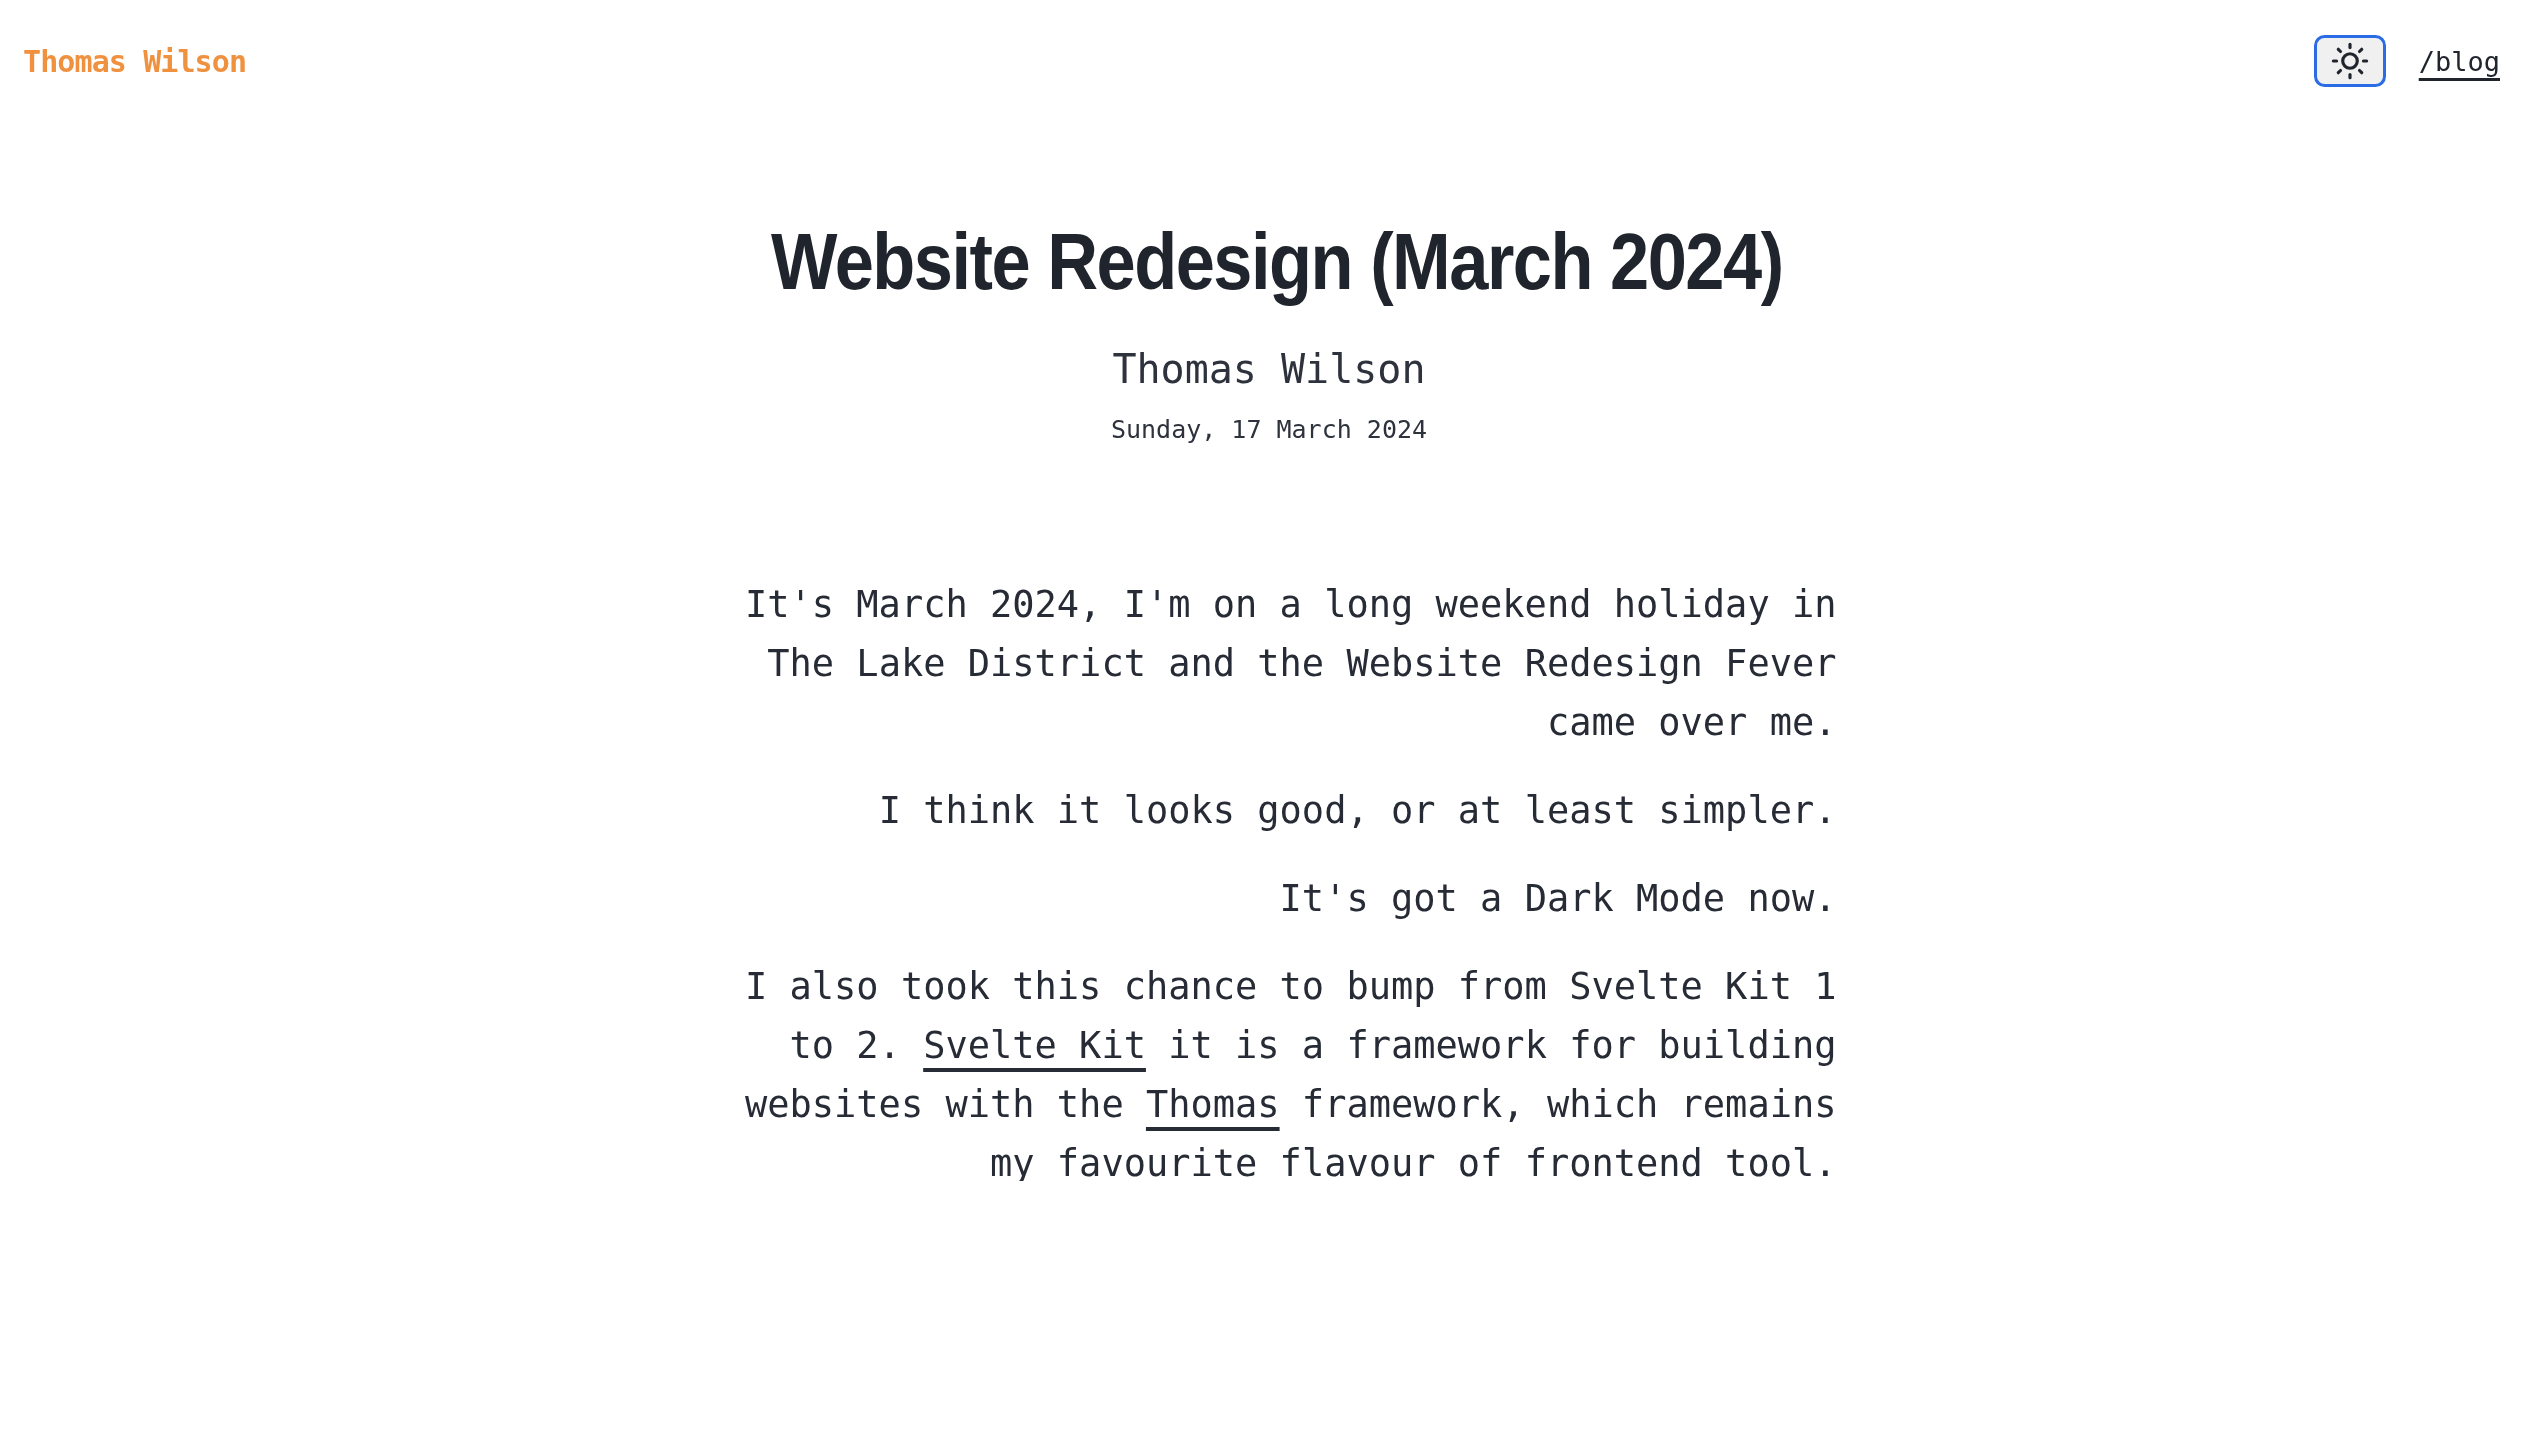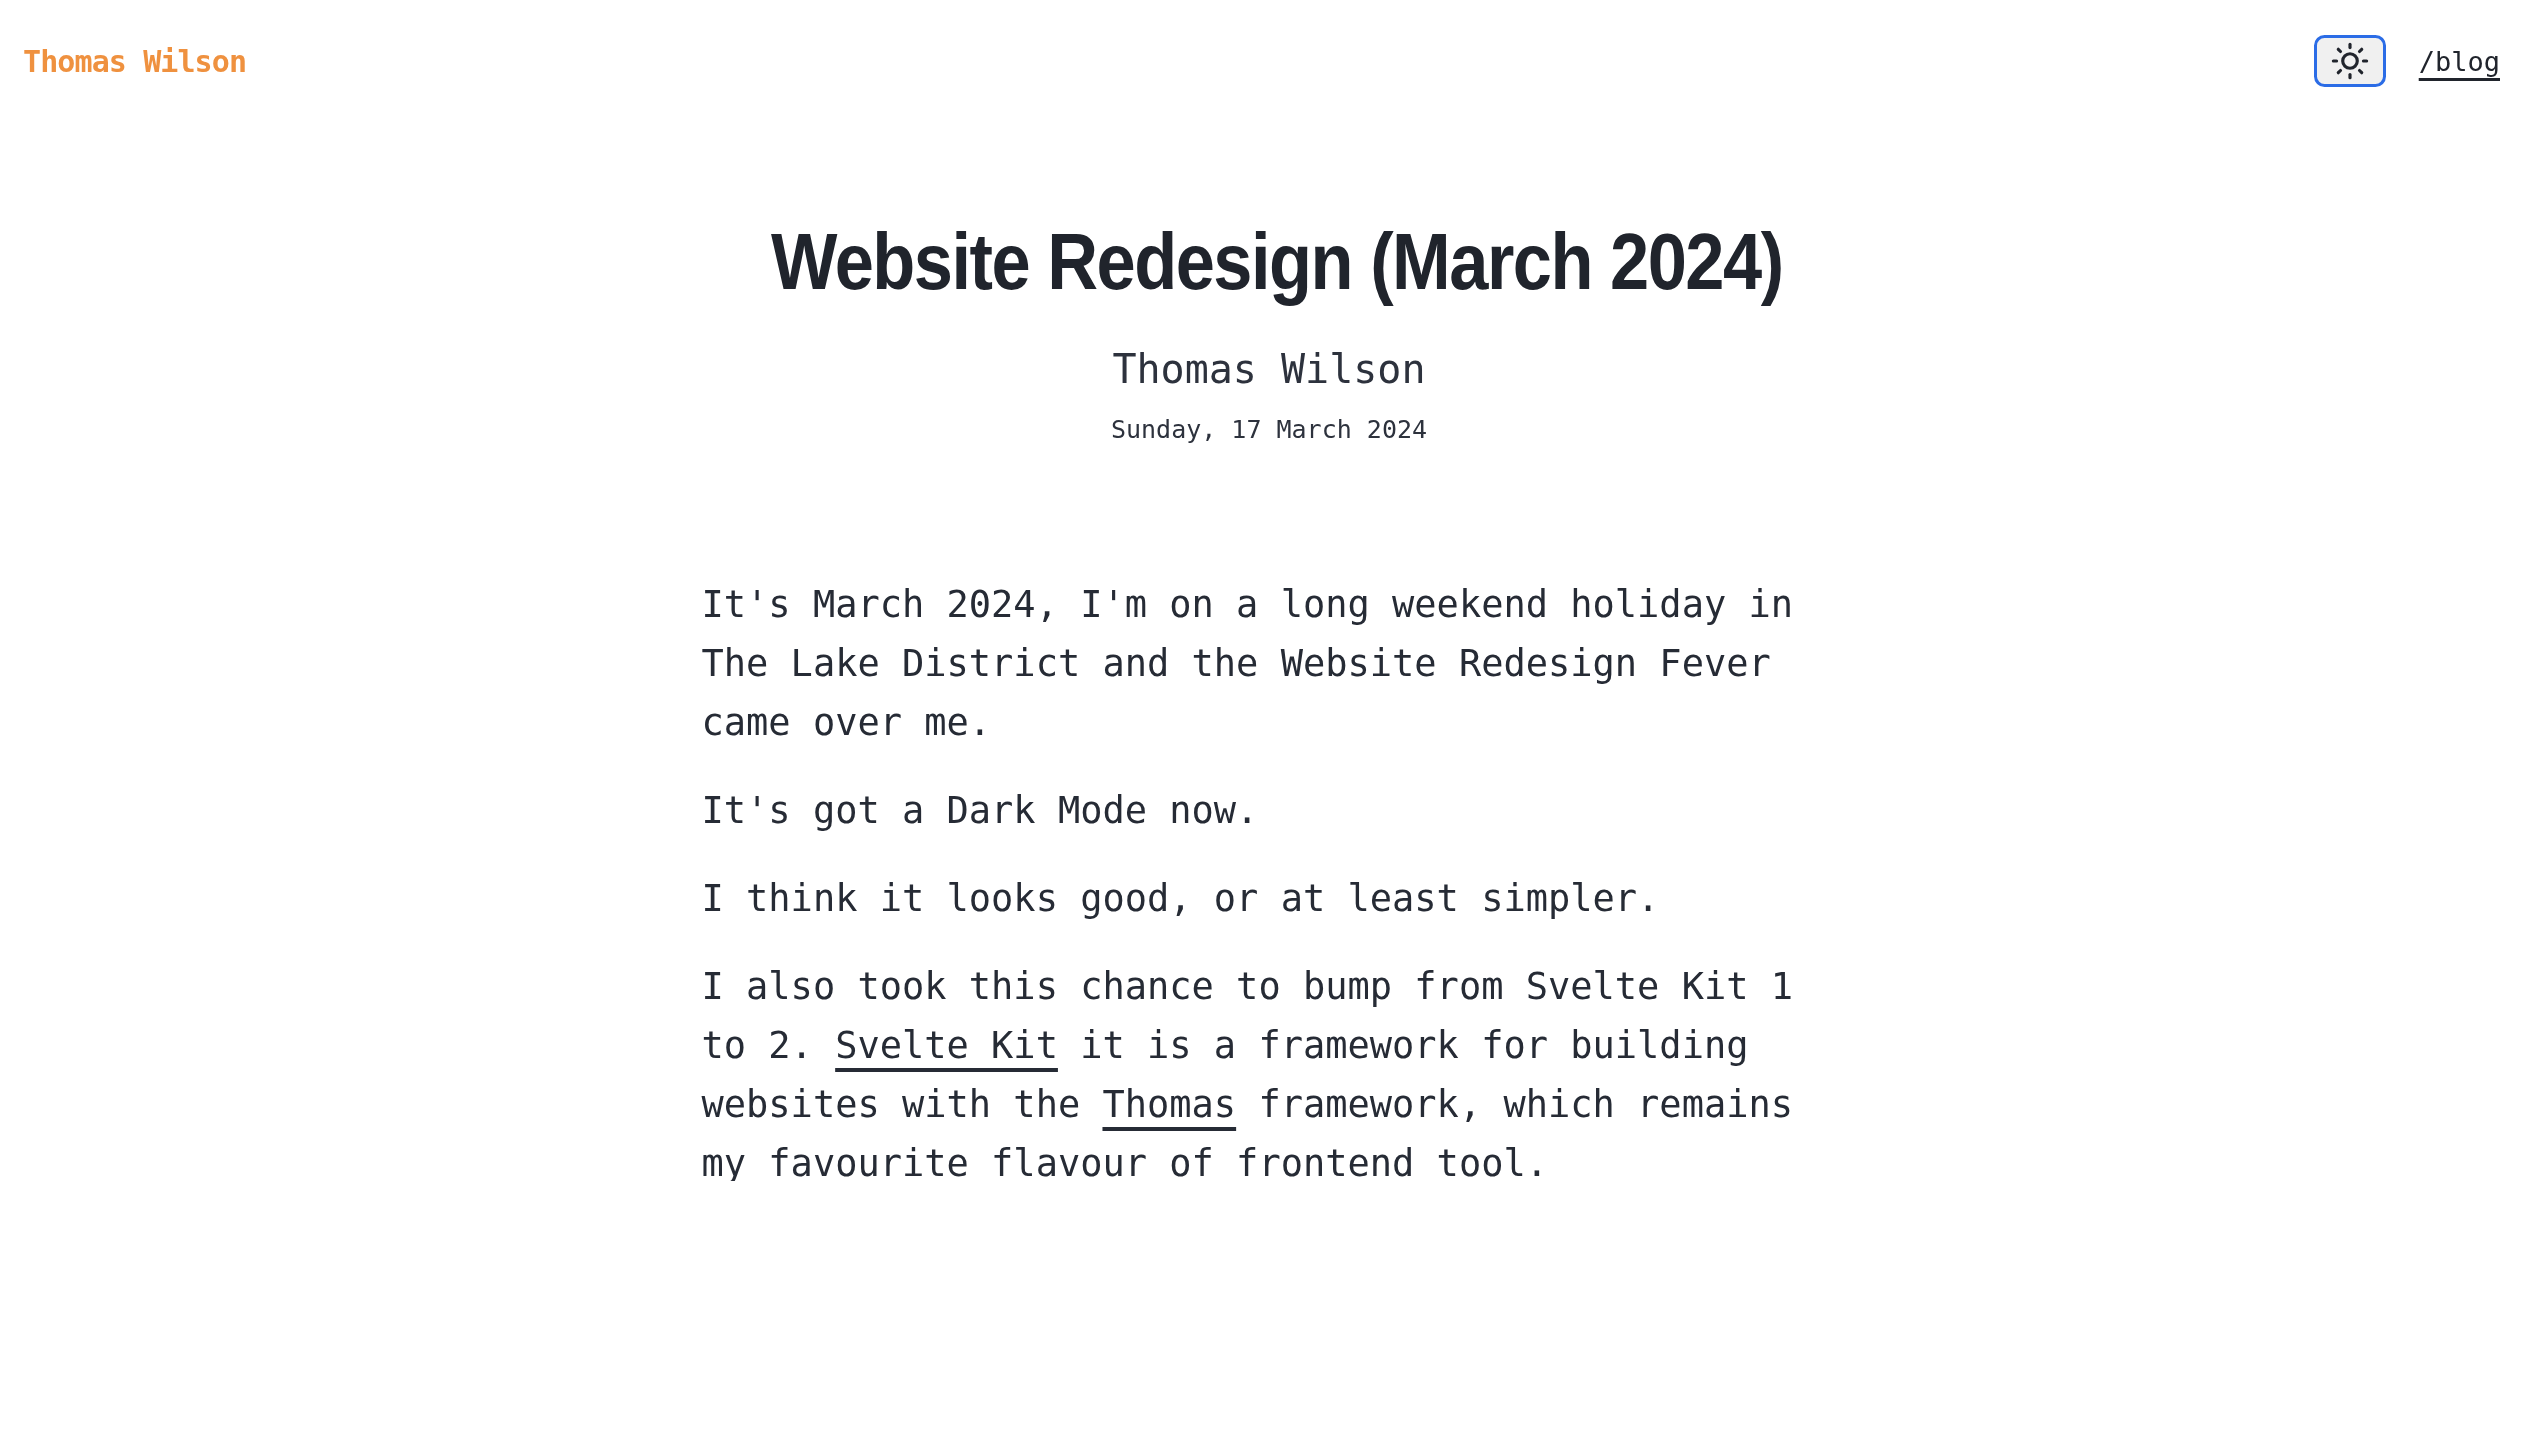--- a/index.html
+++ b/index.html
@@ -92,20 +92,21 @@
     margin-top: 23px;
   }
   .article-body {
     margin-top: 131px;
     font-size: 37px;
     line-height: 59px;
     color: #262b35;
   }
   .body-para {
     margin: 29px 0;
+    text-align: right;
   }
   .inline-link, .footer-link {
     color: #262b35;
     text-decoration: underline;
     text-decoration-thickness: 3.5px;
     text-underline-offset: 9.6px;
     cursor: pointer;
   }
   .footer-link-wrap {
     margin-top: 42px;
@@ -140,21 +141,21 @@
     </div>
   </div>
 
   <div class="main">
     <h1 class="title"><span>Website Redesign (March 2024)</span></h1>
     <div class="author">Thomas Wilson</div>
     <div class="pub-date">Sunday, 17 March 2024</div>
 
     <div class="article-body">
         <p class="body-para"><span>It's March 2024, I'm on a long weekend holiday in The Lake District and the Website Redesign Fever came over me.</span></p>
+        <p class="body-para"><span>I think it looks good, or at least simpler.</span></p>
         <p class="body-para"><span>It's got a Dark Mode now.</span></p>
-        <p class="body-para"><span>I think it looks good, or at least simpler.</span></p>
         <p class="body-para"><span>I also took this chance to bump from Svelte Kit 1 to 2. </span><a class="inline-link">Svelte Kit</a><span> it is a framework for building websites with the </span><a class="inline-link">Thomas</a><span> framework, which remains my favourite flavour of frontend tool.</span></p>
       </div>
 
   </div>
 
 </div>
 
 
 </body></html>

